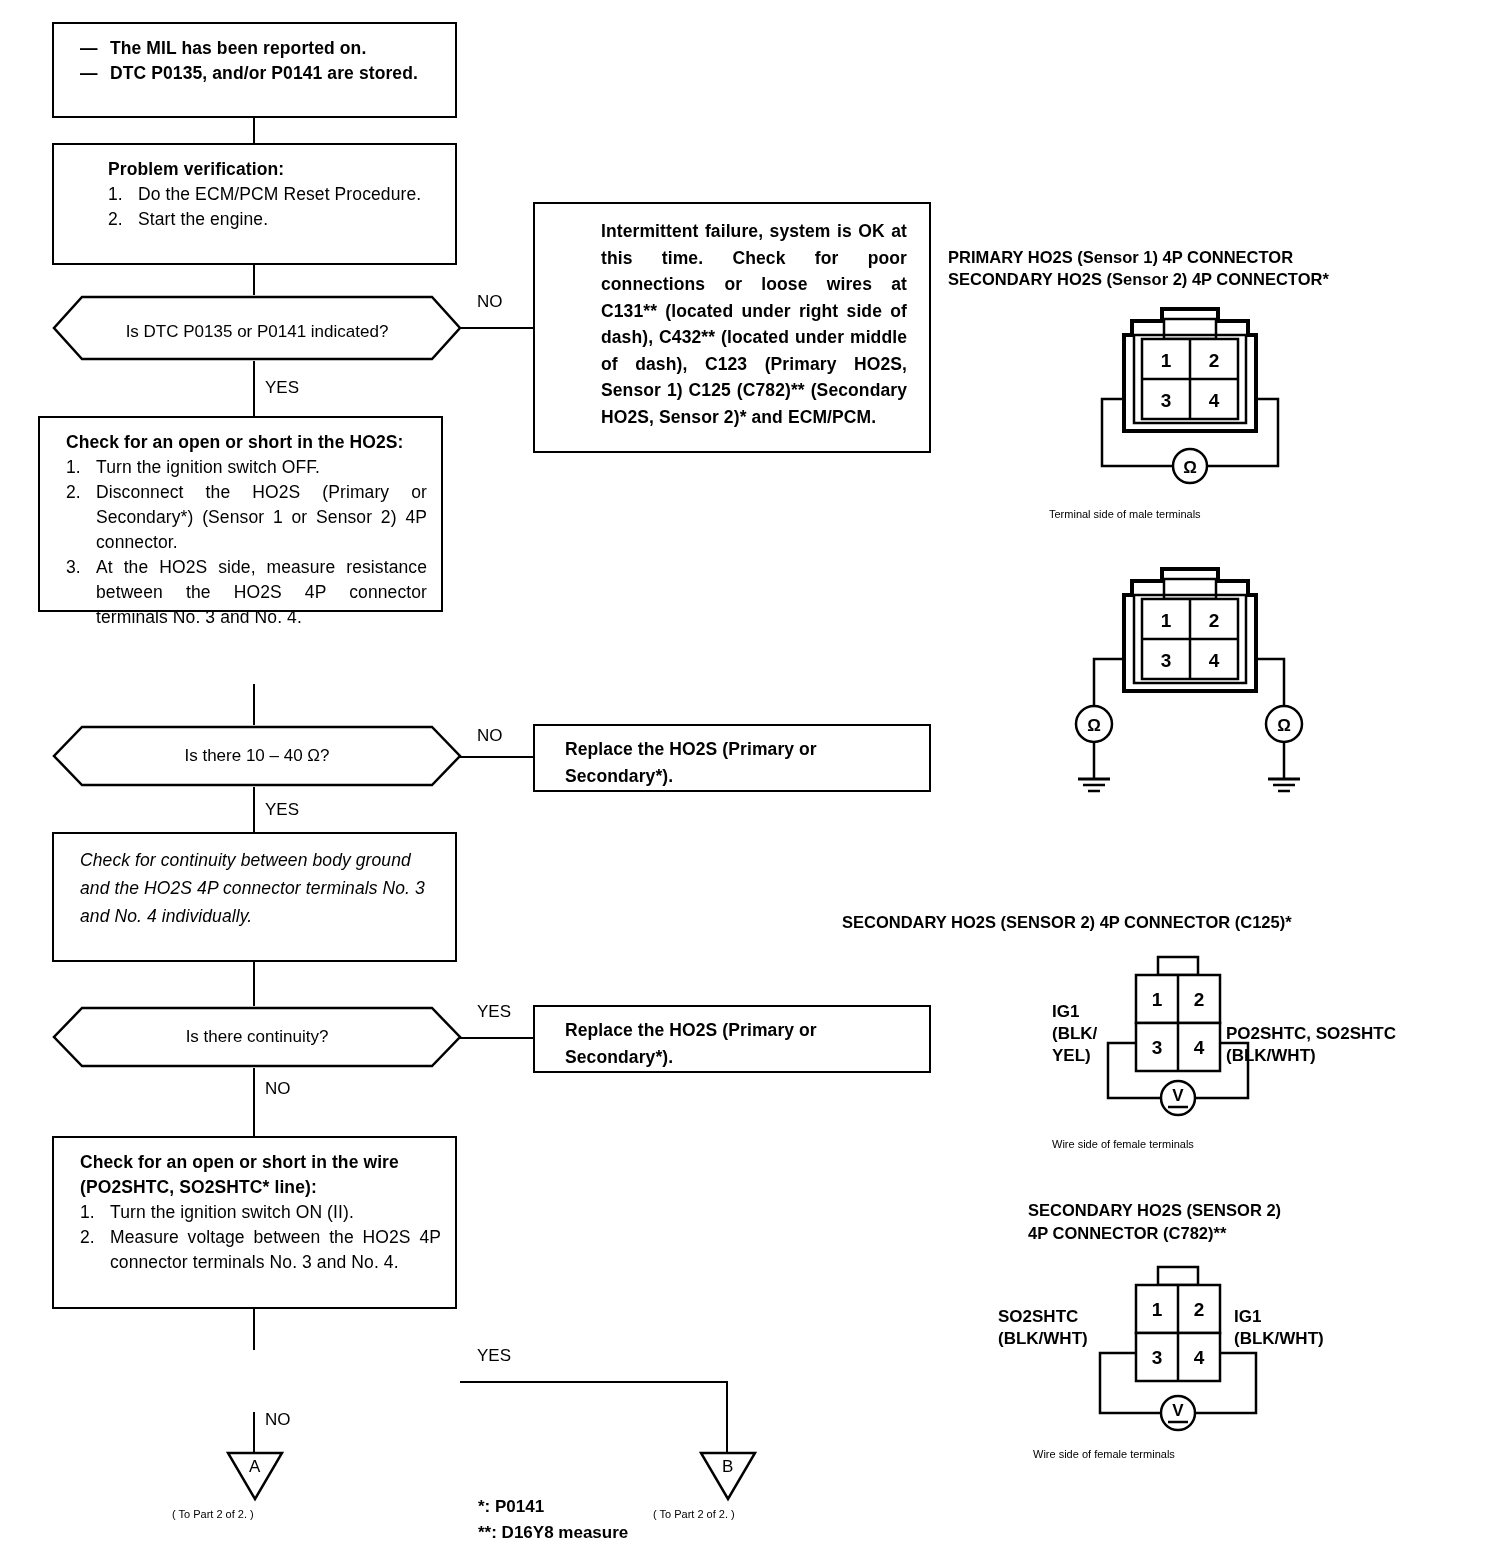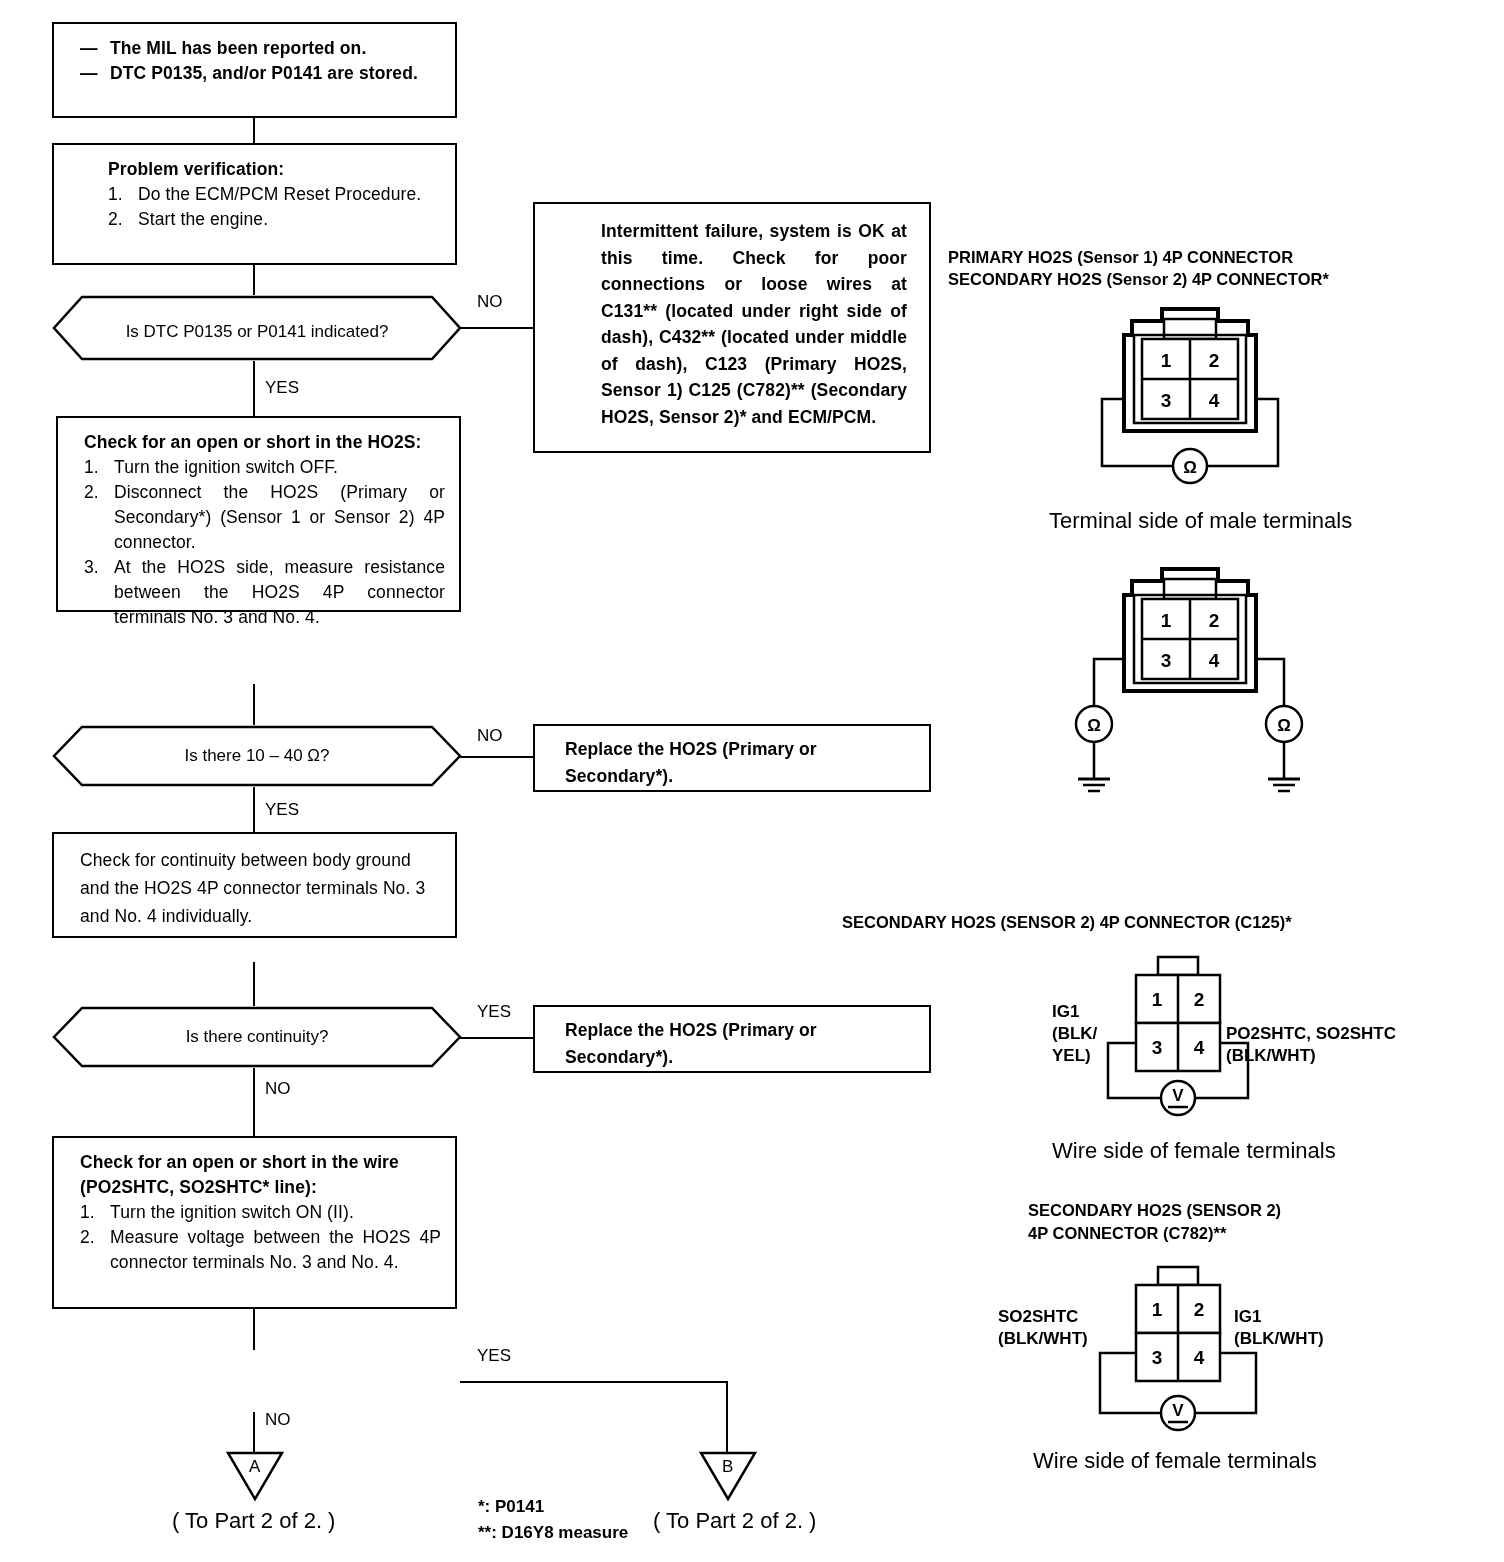--- a/index.html
+++ b/index.html
@@ -31,21 +31,21 @@
 
   
   .ln{position:absolute;background:#000;}
   .lnv{width:2px;}
   .lnh{height:2px;}
 
   .lbl{position:absolute;font-size:17px;font-weight:normal;white-space:nowrap;}
 
   
   .dtitle{position:absolute;font-weight:bold;font-size:16.5px;line-height:23px;white-space:nowrap;}
-  .caption{position:absolute;font-size:22px;white-space:nowrap;text-align:center;}
+  .caption{position:absolute;font-size:11px;white-space:nowrap;text-align:center;}
   .wirelabel{position:absolute;font-weight:bold;font-size:17px;line-height:22px;white-space:nowrap;margin-top:23px;}
 
   .diagram{position:absolute;}
   .diagram svg{display:block;overflow:visible;}
   .pinnum{font-family:"Liberation Sans",sans-serif;font-weight:bold;font-size:19px;}
   .meterglyph{font-family:"Liberation Sans",sans-serif;font-weight:bold;font-size:17px;}
 
   .tri{position:absolute;}
   .triletter{position:absolute;font-size:17px;font-weight:normal;}
   .footnote{position:absolute;font-size:17px;font-weight:bold;line-height:26px;white-space:pre-line;}
@@ -96,21 +96,21 @@
   <div class="lbl" style="left:265px;top:378px;">YES</div>
   <div class="ln lnv" style="left:253px;top:361px;height:55px;"></div>
 
   <div class="ln lnh" style="left:460px;top:327px;width:75px;"></div>
   <div class="lbl" style="left:477px;top:292px;">NO</div>
 
   <div class="box" style="left:533px;top:202px;width:398px;height:251px;">
     <div class="inner txt b just" style="padding:14px 22px 8px 32px;line-height:26.5px;margin-left:34px;">Intermittent failure, system is OK at this time. Check for poor connections or loose wires at C131** (located under right side of dash), C432** (located under middle of dash), C123 (Primary HO2S, Sensor 1) C125 (C782)** (Secondary HO2S, Sensor 2)* and ECM/PCM.</div>
   </div>
 
-  <div class="box" style="left:56px;top:416px;width:405px;height:196px;">
+  <div class="box" style="left:38px;top:416px;width:405px;height:196px;">
     <div class="inner" style="padding:12px 14px 8px 26px;">
       <div class="txt b">Check for an open or short in the HO2S:</div>
       <div class="li txt">
         <span class="num">1.</span>
         <span class="bod">Turn the ignition switch OFF.</span>
       </div>
       <div class="li txt">
         <span class="num">2.</span>
         <span class="bod just">Disconnect the HO2S (Primary or Secondary*) (Sensor 1 or Sensor 2) 4P connector.</span>
       </div>
@@ -133,21 +133,21 @@
   <div class="lbl" style="left:265px;top:800px;">YES</div>
   <div class="ln lnv" style="left:253px;top:787px;height:45px;"></div>
 
   <div class="ln lnh" style="left:460px;top:756px;width:75px;"></div>
   <div class="lbl" style="left:477px;top:726px;">NO</div>
 
   <div class="box" style="left:533px;top:724px;width:398px;height:68px;">
     <div class="inner txt b" style="padding:10px 20px 8px 30px;line-height:27px;">Replace the HO2S (Primary or Secondary*).</div>
   </div>
 
-  <div class="box" style="left:52px;top:832px;width:405px;height:106px;">
+  <div class="box" style="left:52px;top:832px;width:405px;height:130px;font-style:italic;">
     <div class="inner txt" style="padding:12px 14px 8px 26px;line-height:28px;">Check for continuity between body ground and the HO2S 4P connector terminals No. 3 and No. 4 individually.</div>
   </div>
 
   <div class="ln lnv" style="left:253px;top:962px;height:44px;"></div>
 
   <div class="hex" style="left:52px;top:1006px;width:410px;height:62px;">
     <svg width="410" height="62" viewBox="0 0 410 62">
       <polygon points="30,2 380,2 408,31 380,60 30,60 2,31" fill="#fff" stroke="#000" stroke-width="2.5"></polygon>
     </svg>
     <div class="hextext">Is there continuity?</div>

